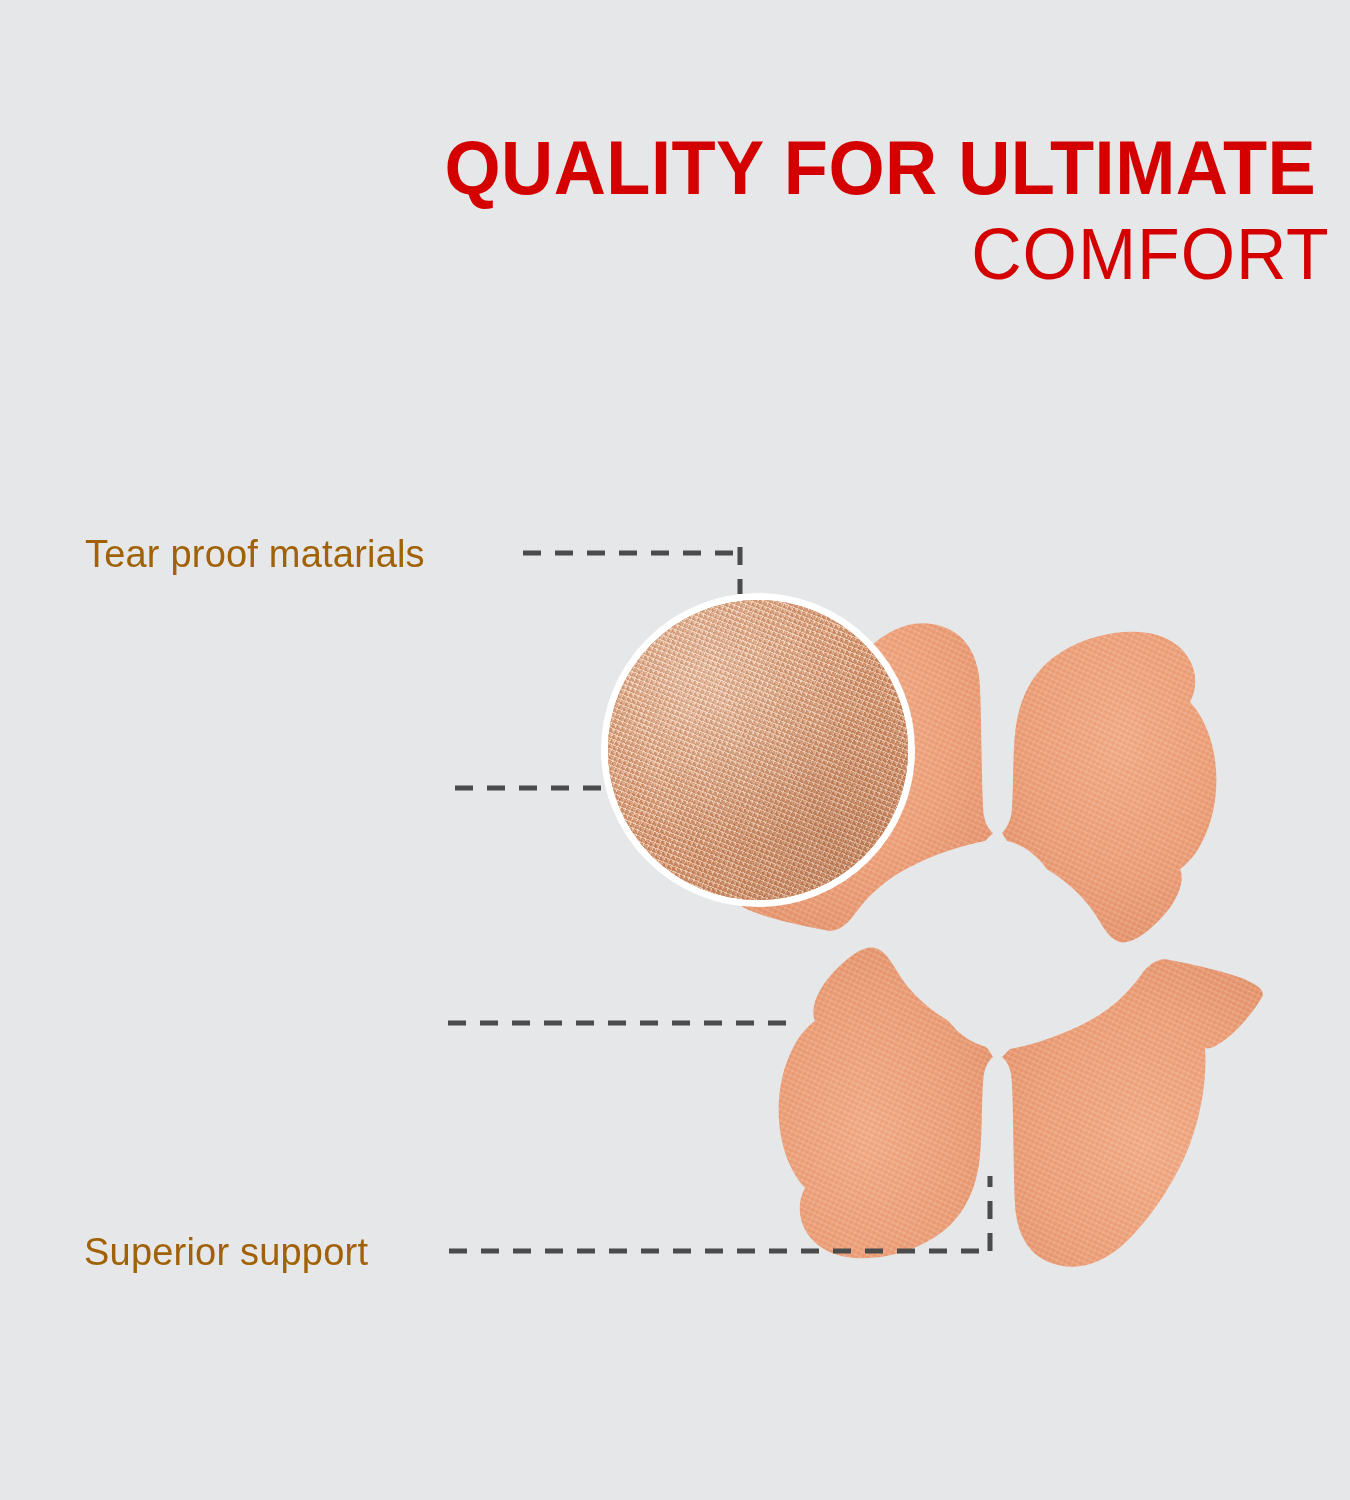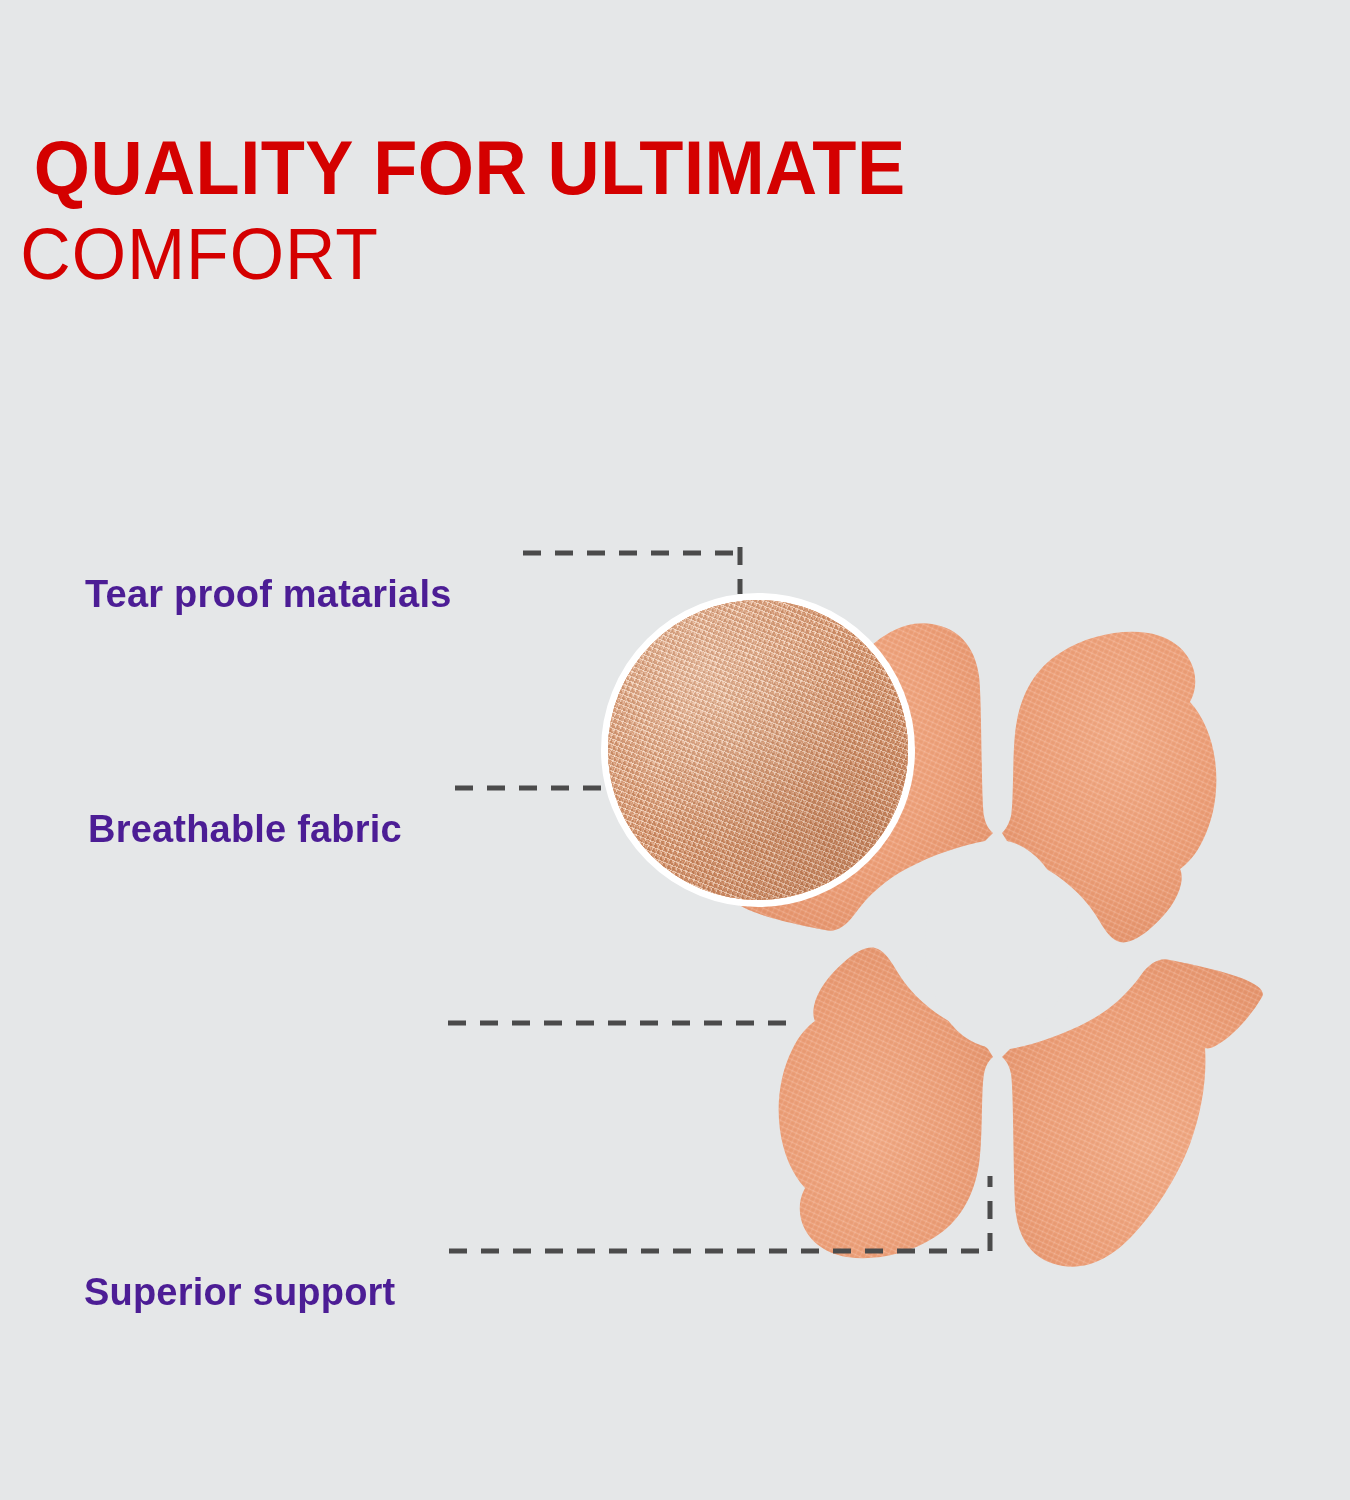--- a/index.html
+++ b/index.html
@@ -20,21 +20,21 @@
     height: 1500px;
     background: #e5e7e8;
   }
 
   
   .headline {
     position: absolute;
     top: 130px;
     left: 0;
     width: 1350px;
-    text-align: left;
+    text-align: right;
     line-height: 1.0;
   }
   .headline-line1 {
     display: block;
     color: #d40000;
     font-family: "Liberation Sans", sans-serif;
     font-weight: 700;
     font-size: 76px;
     letter-spacing: 0.5px;
     transform: scaleX(0.95);
@@ -46,27 +46,26 @@
     font-weight: 400;
     font-size: 72px;
     letter-spacing: 1px;
     margin-top: 12px;
     transform: scaleX(0.97);
   }
 
   
   .feature-label {
     position: absolute;
-    color: #4c1d95;
+    color: #a16207;
     font-family: "Liberation Sans", sans-serif;
-    font-weight: 700;
+    font-weight: 400;
     font-size: 38px;
     white-space: nowrap;
     letter-spacing: 0.2px;
-    margin-top: 40px;
   }
   #label-tear      { left: 85px;  top: 533px; }
   #label-breath    { left: 88px;  top: 768px; }
   #label-precision { left: 86px;  top: 1004px; }
   #label-support   { left: 84px;  top: 1231px; text-align: right; }
 
   
   .leaders {
     position: absolute;
     left: 0;
@@ -372,18 +371,17 @@
 
       <path d="M 448,1023 L 786,1023"></path>
 
       <path d="M 449,1251 L 990,1251"></path>
       <path d="M 990,1251 L 990,1176"></path>
     </g>
   </svg>
 
   <div class="feature-label" id="label-tear">Tear proof matarials</div>
 
-  <div class="feature-label" id="label-breath">Breathable fabric</div>
 
 
   <div class="feature-label" id="label-support">Superior support</div>
 
 </div>
 
 </body></html>

